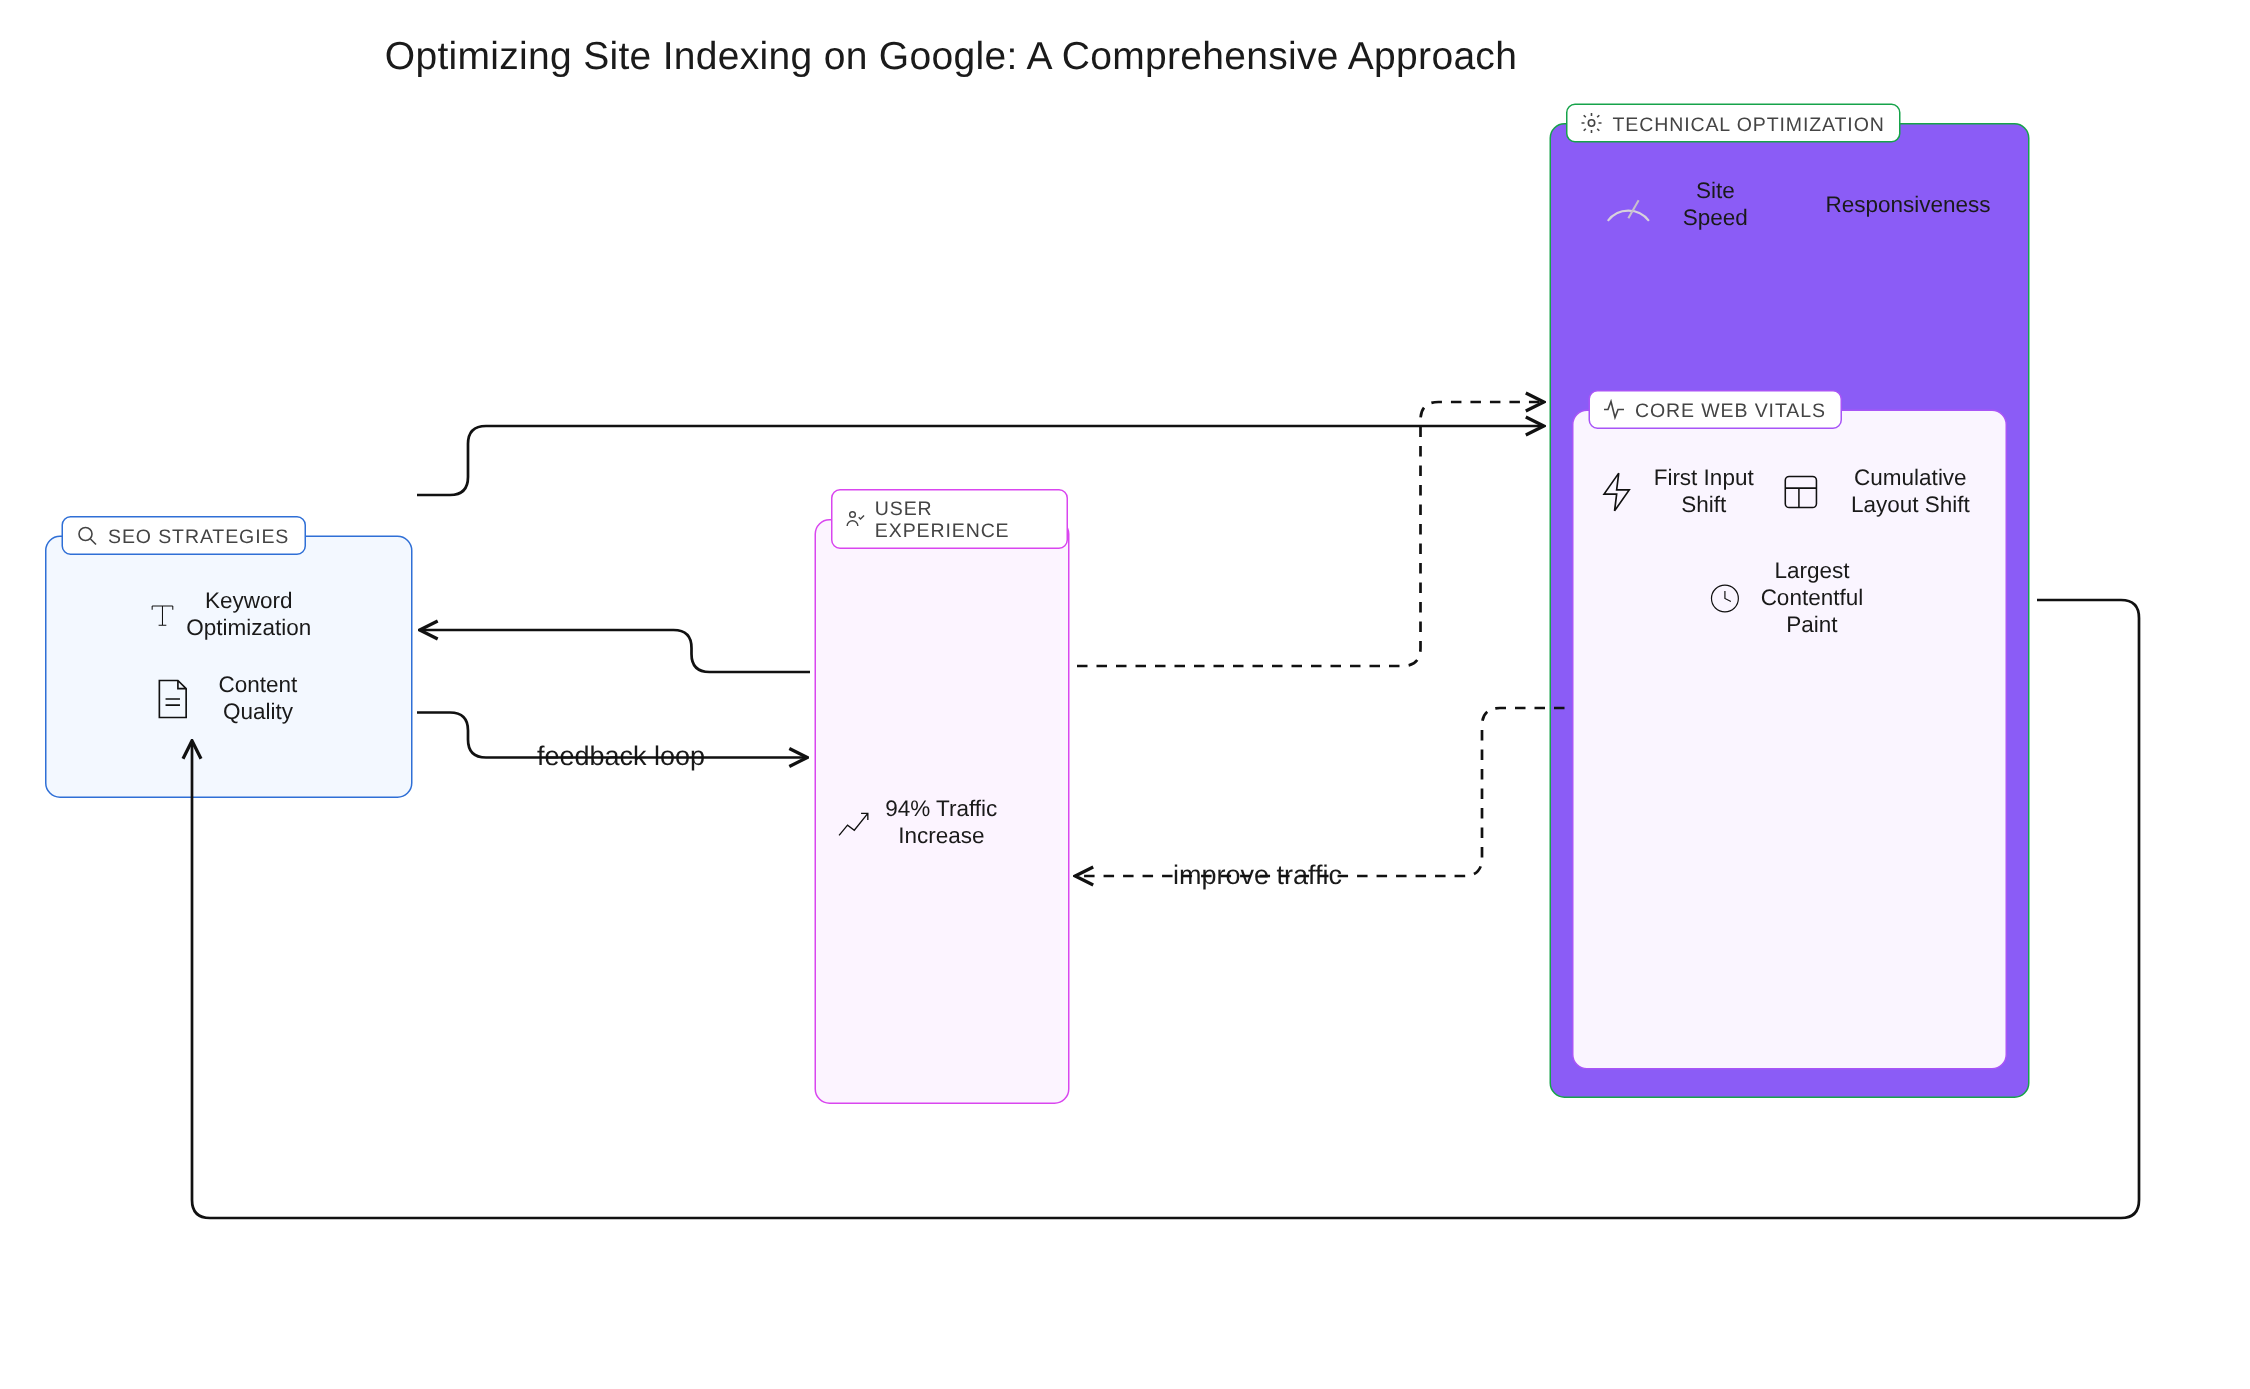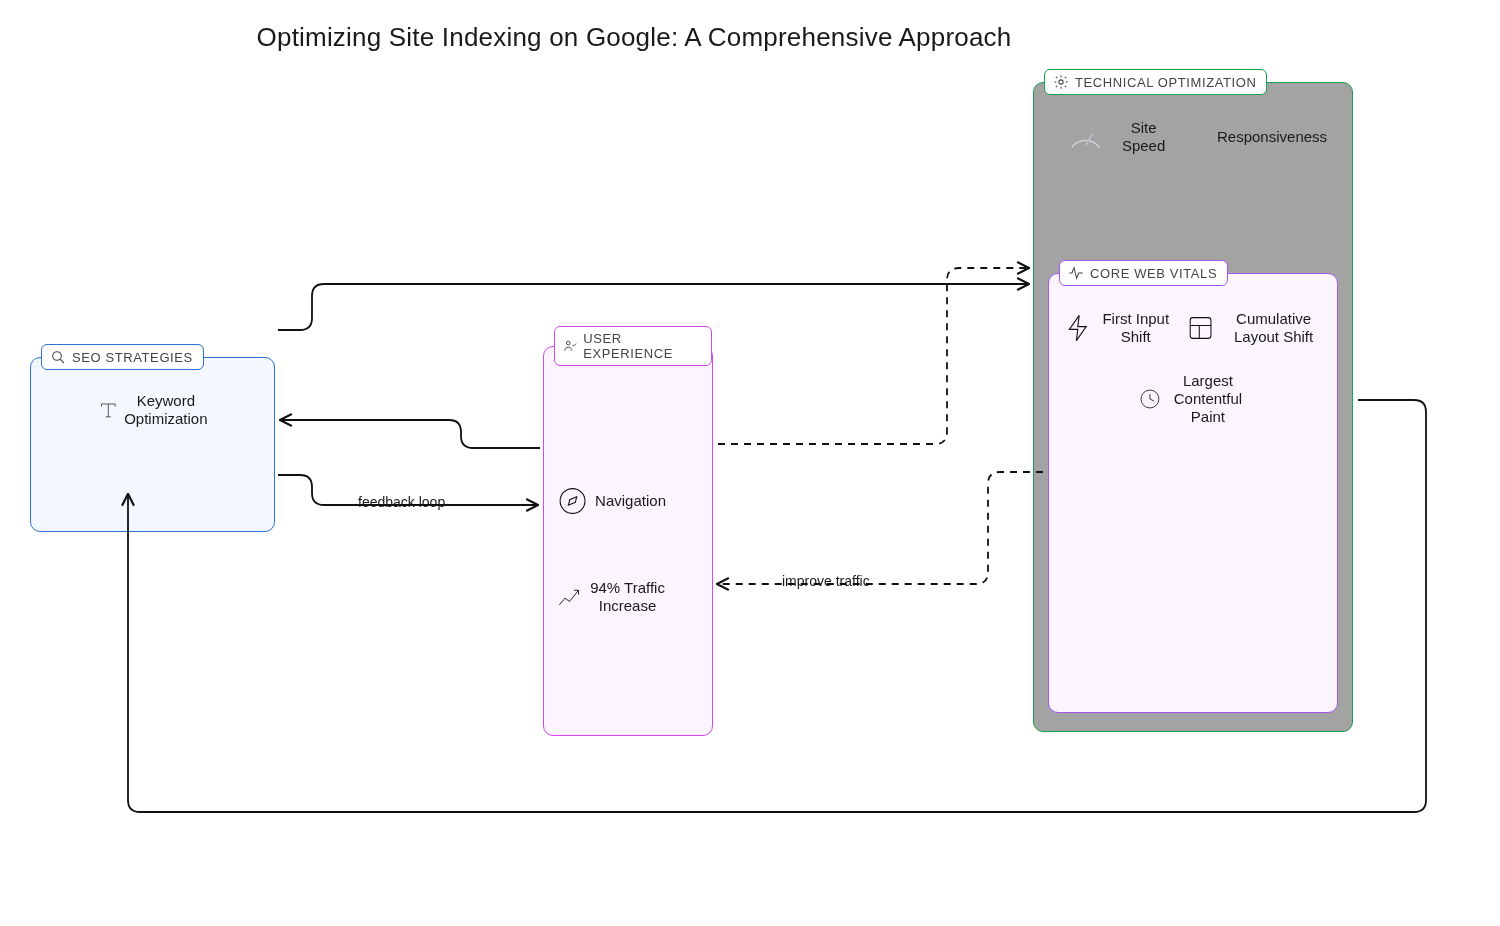--- a/index.html
+++ b/index.html
@@ -7,32 +7,32 @@
   .title{position:absolute;top:22px;left:0;right:0;text-align:center;font-size:26px;letter-spacing:.2px;}
   
   .panel{position:absolute;border-radius:10px;border:1.5px solid;box-sizing:border-box;}
   .panel .shadow{position:absolute;inset:0;border-radius:10px;box-shadow:4px 4px 0 rgba(0,0,0,.15);z-index:-1;}
   .panel .head{position:absolute;top:-1px;left:10px;display:flex;align-items:center;gap:6px;background:#fff;border:1.5px solid;border-radius:6px;padding:4px 10px 4px 8px;font-size:13px;letter-spacing:.6px;font-weight:500;color:#444;transform:translateY(-50%);}
   .panel .head .ic{width:16px;height:16px;stroke:#444;stroke-width:1.6;fill:none;}
   .panel-blue{border-color:#2f6fd6;background:#f3f8ff;margin-top:43px;}
   .panel-blue .head{border-color:#2f6fd6;background:#fff;}
   .panel-pink{border-color:#d946ef;background:#fcf4ff;}
   .panel-pink .head{border-color:#d946ef;}
-  .panel-green{border-color:#16a34a;background:#a3a3a3;}
+  .panel-green{border-color:#16a34a;background:#8b5cf6;}
   .panel-green .head{border-color:#16a34a;}
   .panel-purple{border-color:#a855f7;background:#faf5ff;}
   .panel-purple .head{border-color:#a855f7;}
   
   .items{position:absolute;inset:28px 12px 12px 12px;display:flex;flex-wrap:wrap;align-content:flex-start;justify-content:space-around;gap:8px 6px;}
   .item{width:110px;display:flex;align-items:center;text-align:center;font-size:15px;line-height:1.2;gap:6px;}
   .item .bigic{width:48px;height:48px;stroke:#111;stroke-width:1.6;fill:none;}
   
   .inner{position:absolute;left:14px;right:14px;}
   
-  .edge-label{position:absolute;font-size:14px;}
+  .edge-label{position:absolute;font-size:18px;}
   svg.arrows{position:absolute;inset:0;width:1500px;height:926px;pointer-events:none;}
   svg.arrows path{stroke:#111;stroke-width:1.8;fill:none;}
   svg.arrows path.dashed{stroke-dasharray:7 6;}
 </style>
 </head>
 <body>
 
 <div class="stage">
   <div class="title">Optimizing Site Indexing on Google: A Comprehensive Approach</div>
 
@@ -45,41 +45,40 @@
         </svg>
       <span>SEO STRATEGIES</span>
     </div>
     <div class="items">
       <div class="item">
         <svg class="bigic" viewBox="0 0 48 48">
             <path d="M8 10 H40 M8 10 V16 M40 10 V16 M24 10 V40 M18 40 H30"></path>
           </svg>
         <span>Keyword Optimization</span>
       </div>
+      <div class="item">
+        <svg class="bigic" viewBox="0 0 48 48">
+            <path d="M12 6 H30 L38 14 V42 H12 Z M30 6 V14 H38 M18 24 H32 M18 30 H32"></path>
+          </svg>
+        <span>Content Quality</span>
+      </div>
     </div>
   </div>
 
   <div class="panel panel-pink" style="left:543px;top:346px;width:170px;height:390px;">
     <div class="shadow"></div>
     <div class="head">
       <svg class="ic" viewBox="0 0 24 24">
           <circle cx="9" cy="7" r="3.2"></circle>
           <path d="M3 20c0-3.3 2.7-6 6-6s6 2.7 6 6"></path>
           <path d="M16 10l2 2 4-4"></path>
         </svg>
       <span>USER EXPERIENCE</span>
     </div>
     <div class="items" style="flex-direction:column;align-items:center;justify-content:center;gap:48px;">
-      <div class="item">
-        <svg class="bigic" viewBox="0 0 48 48">
-            <circle cx="24" cy="24" r="18"></circle>
-            <path d="M30 18 L20 22 L18 30 L28 26 Z"></path>
-          </svg>
-        <span>Navigation</span>
-      </div>
       <div class="item">
         <svg class="bigic" viewBox="0 0 48 48">
             <path d="M6 38 L16 26 L24 32 L40 12 M32 12 H40 V20"></path>
           </svg>
         <span>94% Traffic Increase</span>
       </div>
     </div>
   </div>
 
   <div class="panel panel-green" style="left:1033px;top:82px;width:320px;height:650px;">

